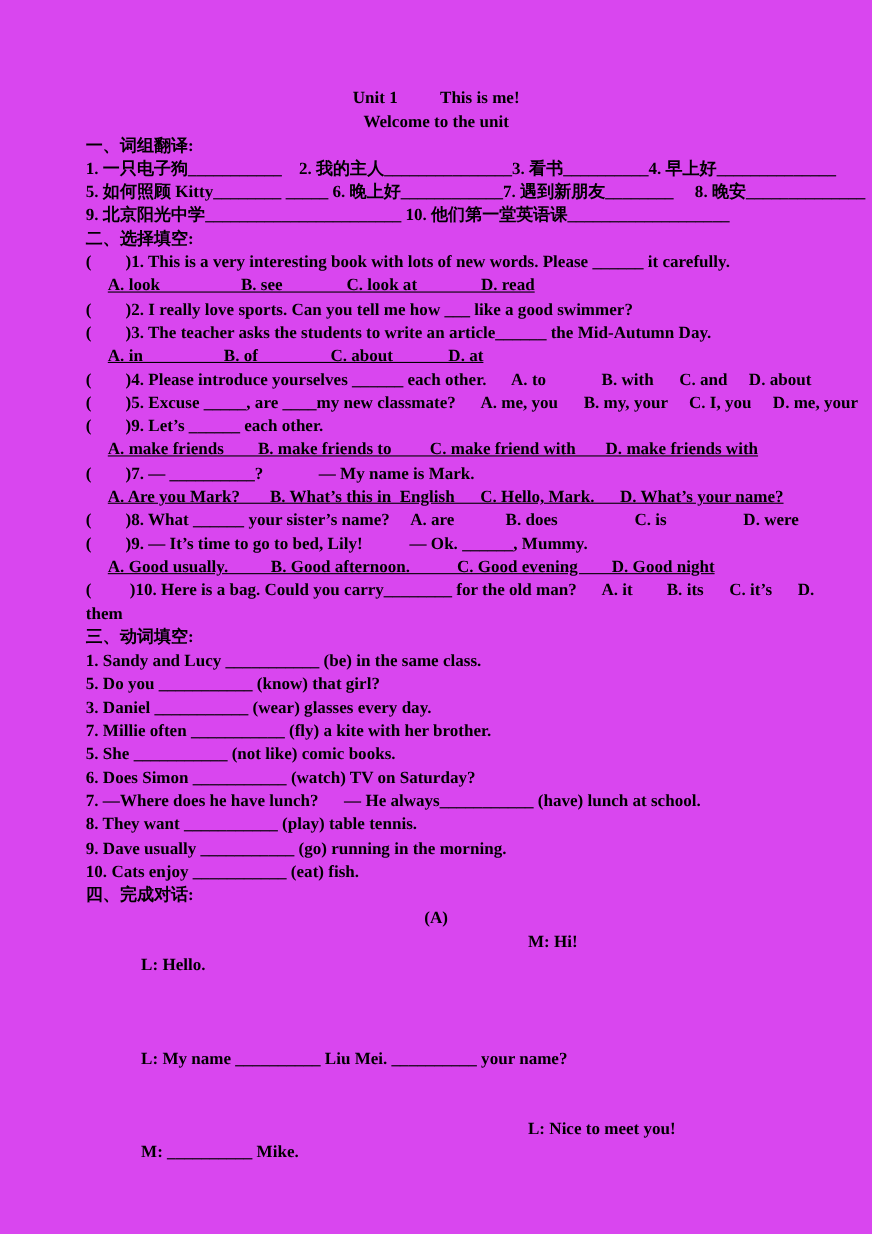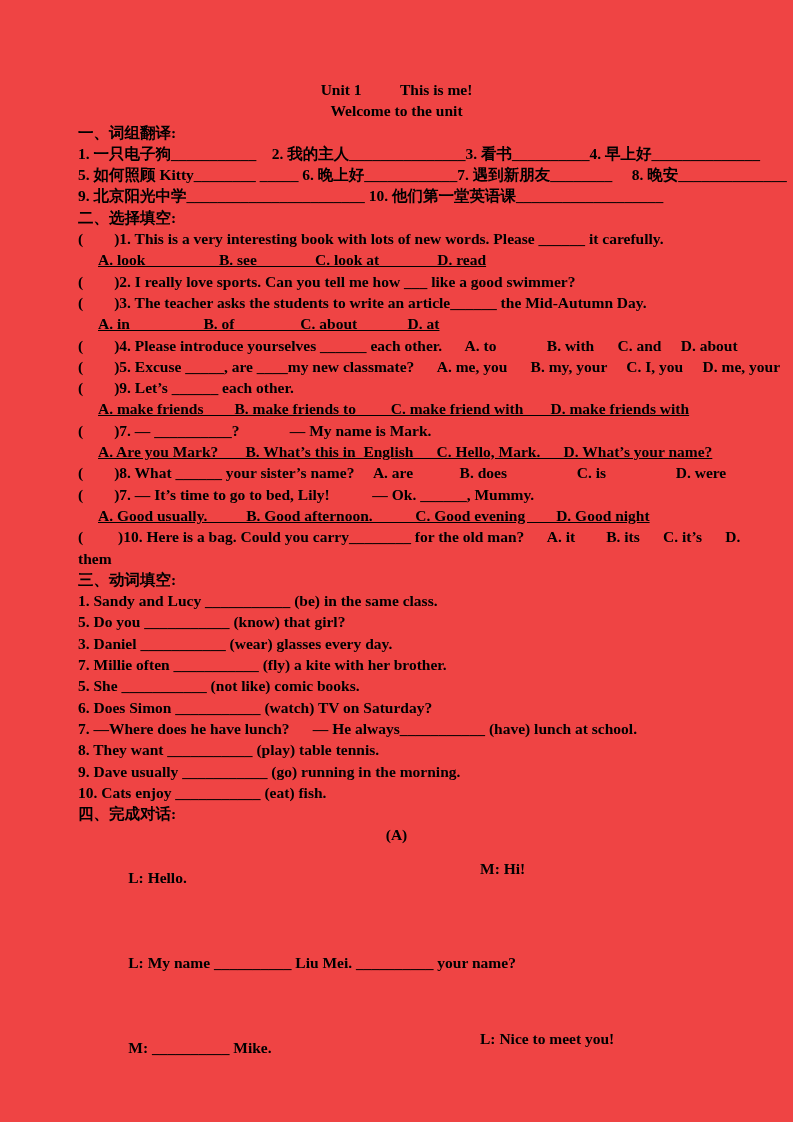--- a/index.html
+++ b/index.html
@@ -1,40 +1,40 @@
 <!DOCTYPE html>
 <html><head>
 <meta charset="utf-8">
 <style>
   html, body { margin: 0; padding: 0; background: #ffffff; }
   .page {
     width: 793px;
     height: 1122px;
-    background: #ef4444;
+    background: #d946ef;
     position: relative;
     overflow: hidden;
     font-family: "Liberation Serif", "DejaVu Serif", serif;
     font-weight: 700;
     color: #000000;
   }
   .content {
     position: absolute;
     left: 78px;
     top: 79px;
     width: 637px;
   }
   .ln {
     font-size: 15.5px;
     line-height: 21.3px;
     white-space: pre;
   }
   .t-center { text-align: center; }
   .opt { padding-left: 20px; text-decoration: underline; }
   .dlg { padding-left: 27px; position: relative; }
-  .dlg-right { position: absolute; left: 402px; top: 12px; white-space: pre; }
+  .dlg-right { position: absolute; left: 402px; top: 0; white-space: pre; }
 </style>
 </head>
 <body>
 
 <div class="page">
   <div class="content">
 
     <div class="ln t-center">Unit 1          This is me!</div>
     <div class="ln t-center">Welcome to the unit</div>
 
@@ -49,21 +49,21 @@
     <div class="ln">(        )2. I really love sports. Can you tell me how ___ like a good swimmer?</div>
     <div class="ln">(        )3. The teacher asks the students to write an article______ the Mid-Autumn Day.</div>
     <div class="ln opt">A. in                   B. of                 C. about             D. at</div>
     <div class="ln">(        )4. Please introduce yourselves ______ each other.      A. to             B. with      C. and     D. about</div>
     <div class="ln">(        )5. Excuse _____, are ____my new classmate?      A. me, you      B. my, your     C. I, you     D. me, your</div>
     <div class="ln">(        )9. Let’s ______ each other.</div>
     <div class="ln opt">A. make friends        B. make friends to         C. make friend with       D. make friends with</div>
     <div class="ln">(        )7. — __________?             — My name is Mark.</div>
     <div class="ln opt">A. Are you Mark?       B. What’s this in  English      C. Hello, Mark.      D. What’s your name?</div>
     <div class="ln">(        )8. What ______ your sister’s name?     A. are            B. does                  C. is                  D. were</div>
-    <div class="ln">(        )7. — It’s time to go to bed, Lily!           — Ok. ______, Mummy.</div>
+    <div class="ln">(        )9. — It’s time to go to bed, Lily!           — Ok. ______, Mummy.</div>
     <div class="ln opt">A. Good usually.          B. Good afternoon.           C. Good evening        D. Good night</div>
     <div class="ln">(         )10. Here is a bag. Could you carry________ for the old man?      A. it        B. its      C. it’s      D.</div>
     <div class="ln">them</div>
 
     <div class="ln">三、动词填空:</div>
     <div class="ln">1. Sandy and Lucy ___________ (be) in the same class.</div>
     <div class="ln">5. Do you ___________ (know) that girl?</div>
     <div class="ln">3. Daniel ___________ (wear) glasses every day.</div>
     <div class="ln">7. Millie often ___________ (fly) a kite with her brother.</div>
     <div class="ln">5. She ___________ (not like) comic books.</div>

